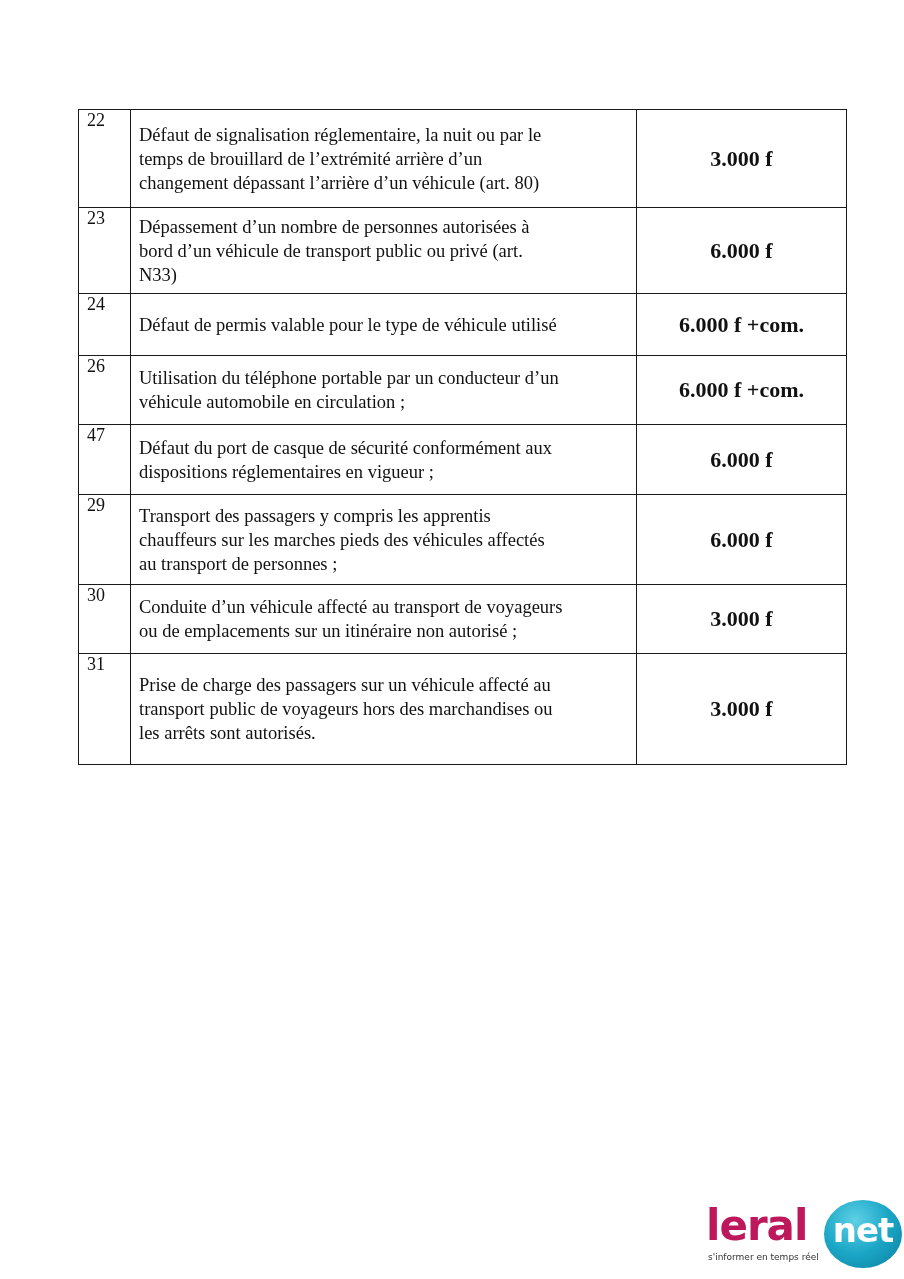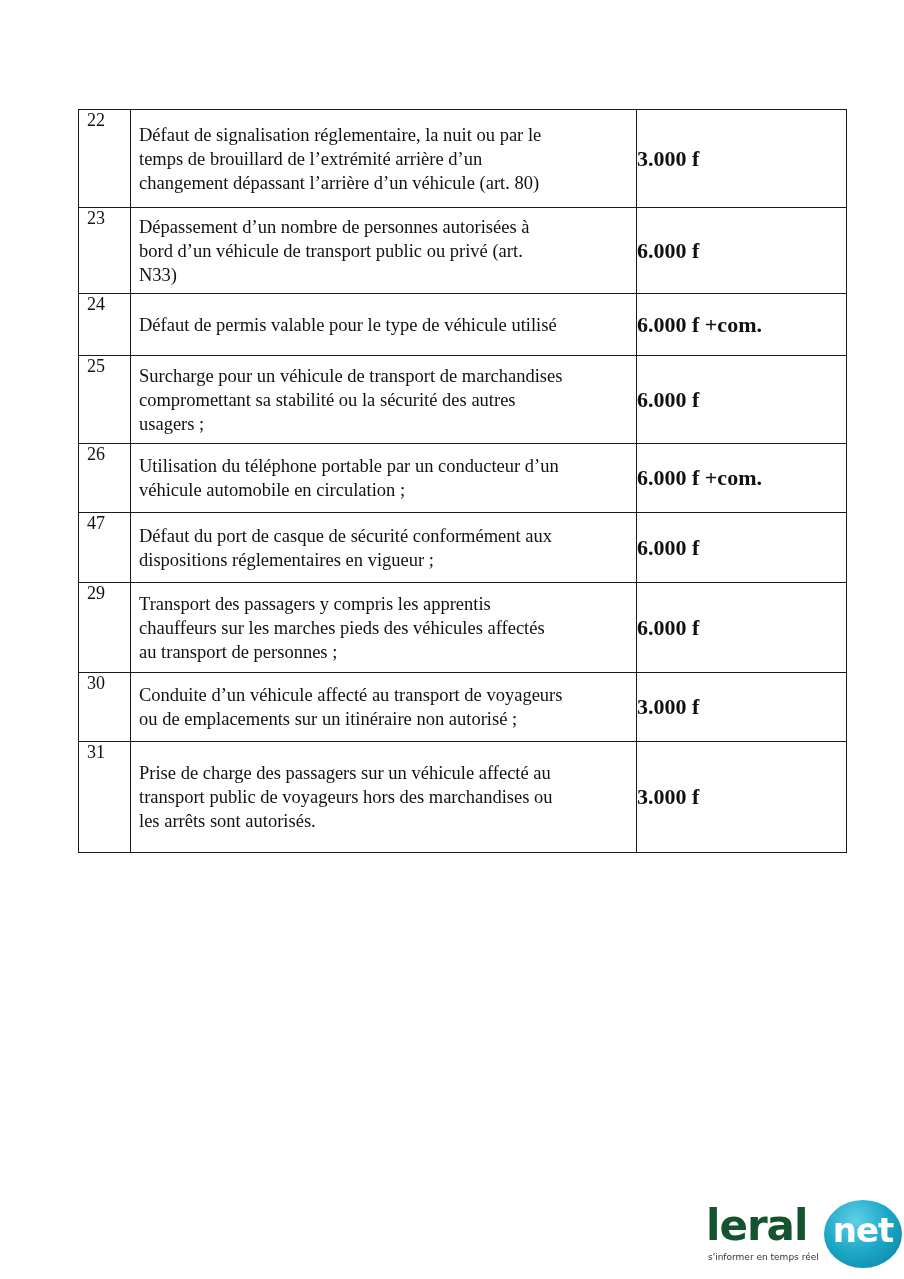--- a/index.html
+++ b/index.html
@@ -4,23 +4,23 @@
 <style>
   html, body { margin: 0; padding: 0; background: #ffffff; }
   body { width: 904px; height: 1279px; position: relative; overflow: hidden; font-family: "Liberation Serif", "DejaVu Serif", serif; color: #111; }
   .fines-table { position: absolute; left: 78px; top: 109px; width: 768px; border-collapse: collapse; table-layout: fixed; }
   .fines-table td { border: 1.5px solid #1a1a1a; padding: 0; }
   .col-num { width: 52px; }
   .col-desc { width: 506px; }
   .col-fine { width: 210px; }
   td.num-cell { vertical-align: top; font-size: 18px; padding: 2px 0 0 8px; line-height: 17px; }
   td.desc-cell { vertical-align: middle; font-size: 18.5px; line-height: 24px; padding: 0 6px 0 8px; }
-  td.fine-cell { vertical-align: middle; font-weight: bold; font-size: 22px; padding: 0; font-family: Liberation Serif, serif; }
+  td.fine-cell { vertical-align: middle; text-align: center; font-weight: bold; font-size: 22px; padding: 0; font-family: Liberation Serif, serif; }
   .logo { position: absolute; left: 706px; top: 1200px; width: 196px; height: 72px; }
-  .logo-leral { position: absolute; left: 0; top: 4px; font-family: "DejaVu Sans", sans-serif; font-weight: bold; font-size: 42px; letter-spacing: -1px; color: #14532d; line-height: 44px; }
+  .logo-leral { position: absolute; left: 0; top: 4px; font-family: "DejaVu Sans", sans-serif; font-weight: bold; font-size: 42px; letter-spacing: -1px; color: #be185d; line-height: 44px; }
   .logo-tagline { position: absolute; left: 2px; top: 52px; font-family: "DejaVu Sans", sans-serif; font-size: 9px; color: #333; white-space: nowrap; }
   .logo-circle { position: absolute; left: 118px; top: 0; width: 78px; height: 68px; border-radius: 50%; background: radial-gradient(circle at 40% 30%, #5fd0e6 0%, #1ba6c6 50%, #0b7f9f 100%); }
   .logo-net { position: absolute; left: 0; top: 10px; width: 78px; text-align: center; font-family: "DejaVu Sans", sans-serif; font-weight: bold; font-size: 34px; color: #ffffff; line-height: 40px; letter-spacing: -1px; }
 </style>
 </head>
 <body>
 
 <table class="fines-table">
   <colgroup>
     <col class="col-num">
@@ -45,29 +45,20 @@
           <div>N33)</div>
         </td>
         <td class="fine-cell">6.000 f</td>
       </tr>
       <tr style="height: 62px;">
         <td class="num-cell">24</td>
         <td class="desc-cell">
           <div>Défaut de permis valable pour le type de véhicule utilisé</div>
         </td>
         <td class="fine-cell">6.000 f +com.</td>
-      </tr>
-      <tr style="height: 88px;">
-        <td class="num-cell">25</td>
-        <td class="desc-cell">
-          <div>Surcharge pour un véhicule de transport de marchandises</div>
-          <div>compromettant sa stabilité ou la sécurité des autres</div>
-          <div>usagers ;</div>
-        </td>
-        <td class="fine-cell">6.000 f</td>
       </tr>
       <tr style="height: 69px;">
         <td class="num-cell">26</td>
         <td class="desc-cell">
           <div>Utilisation du téléphone portable par un conducteur d’un</div>
           <div>véhicule automobile en circulation ;</div>
         </td>
         <td class="fine-cell">6.000 f +com.</td>
       </tr>
       <tr style="height: 70px;">

